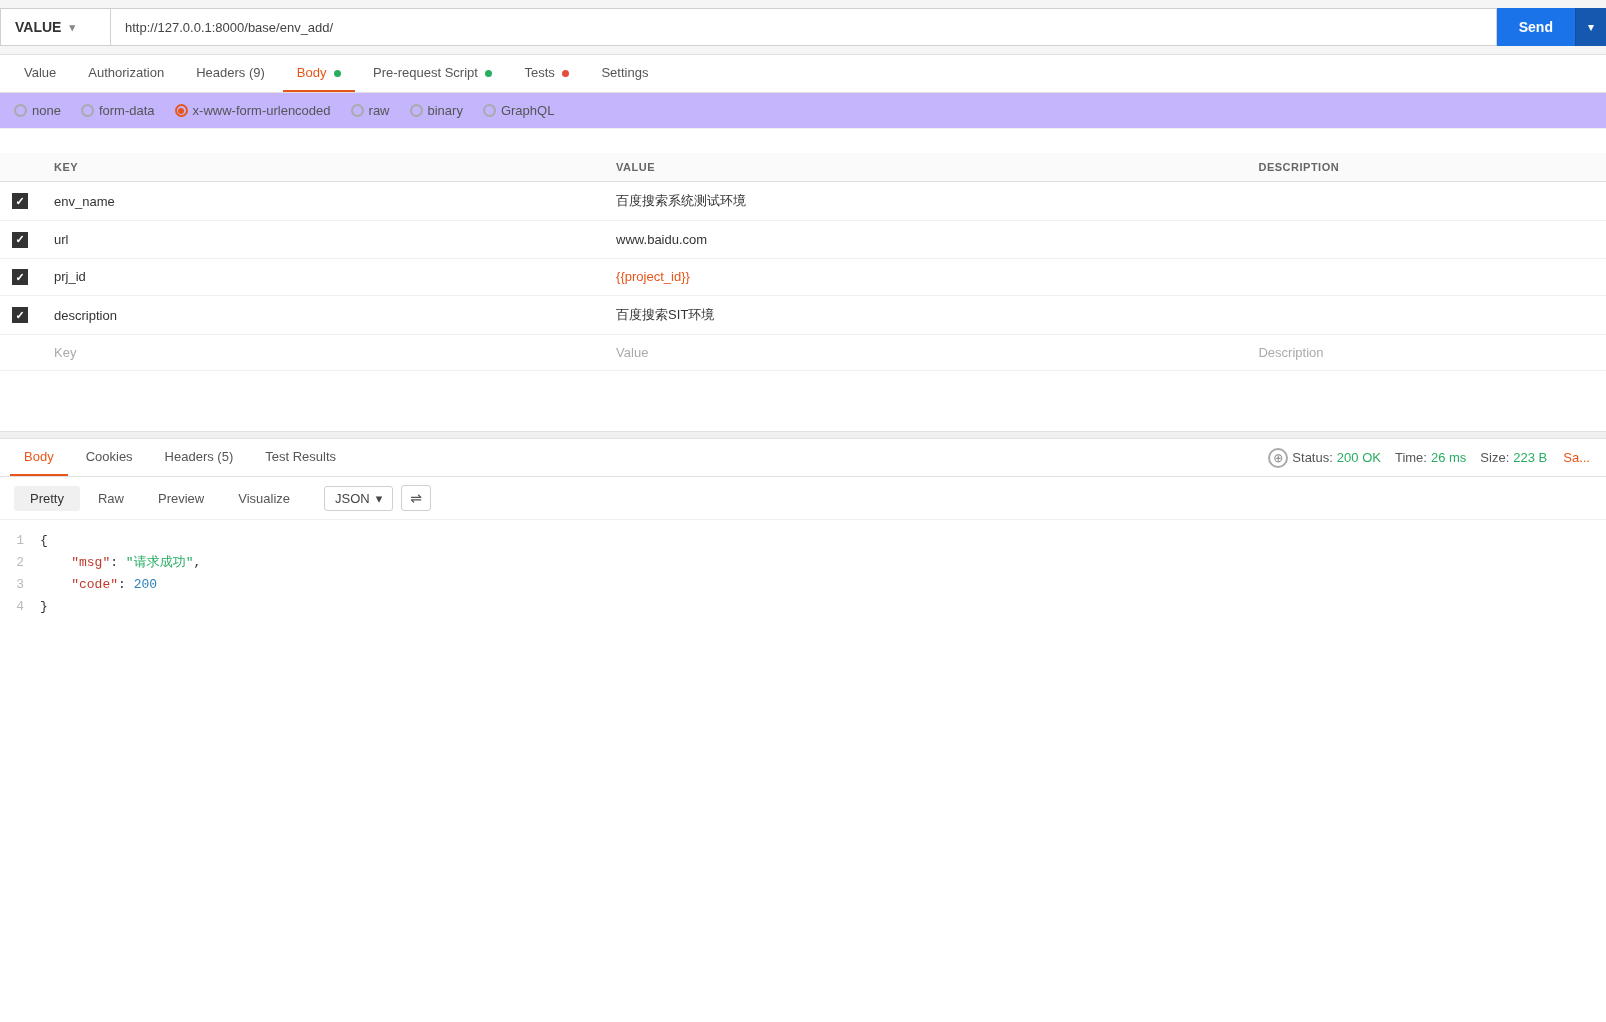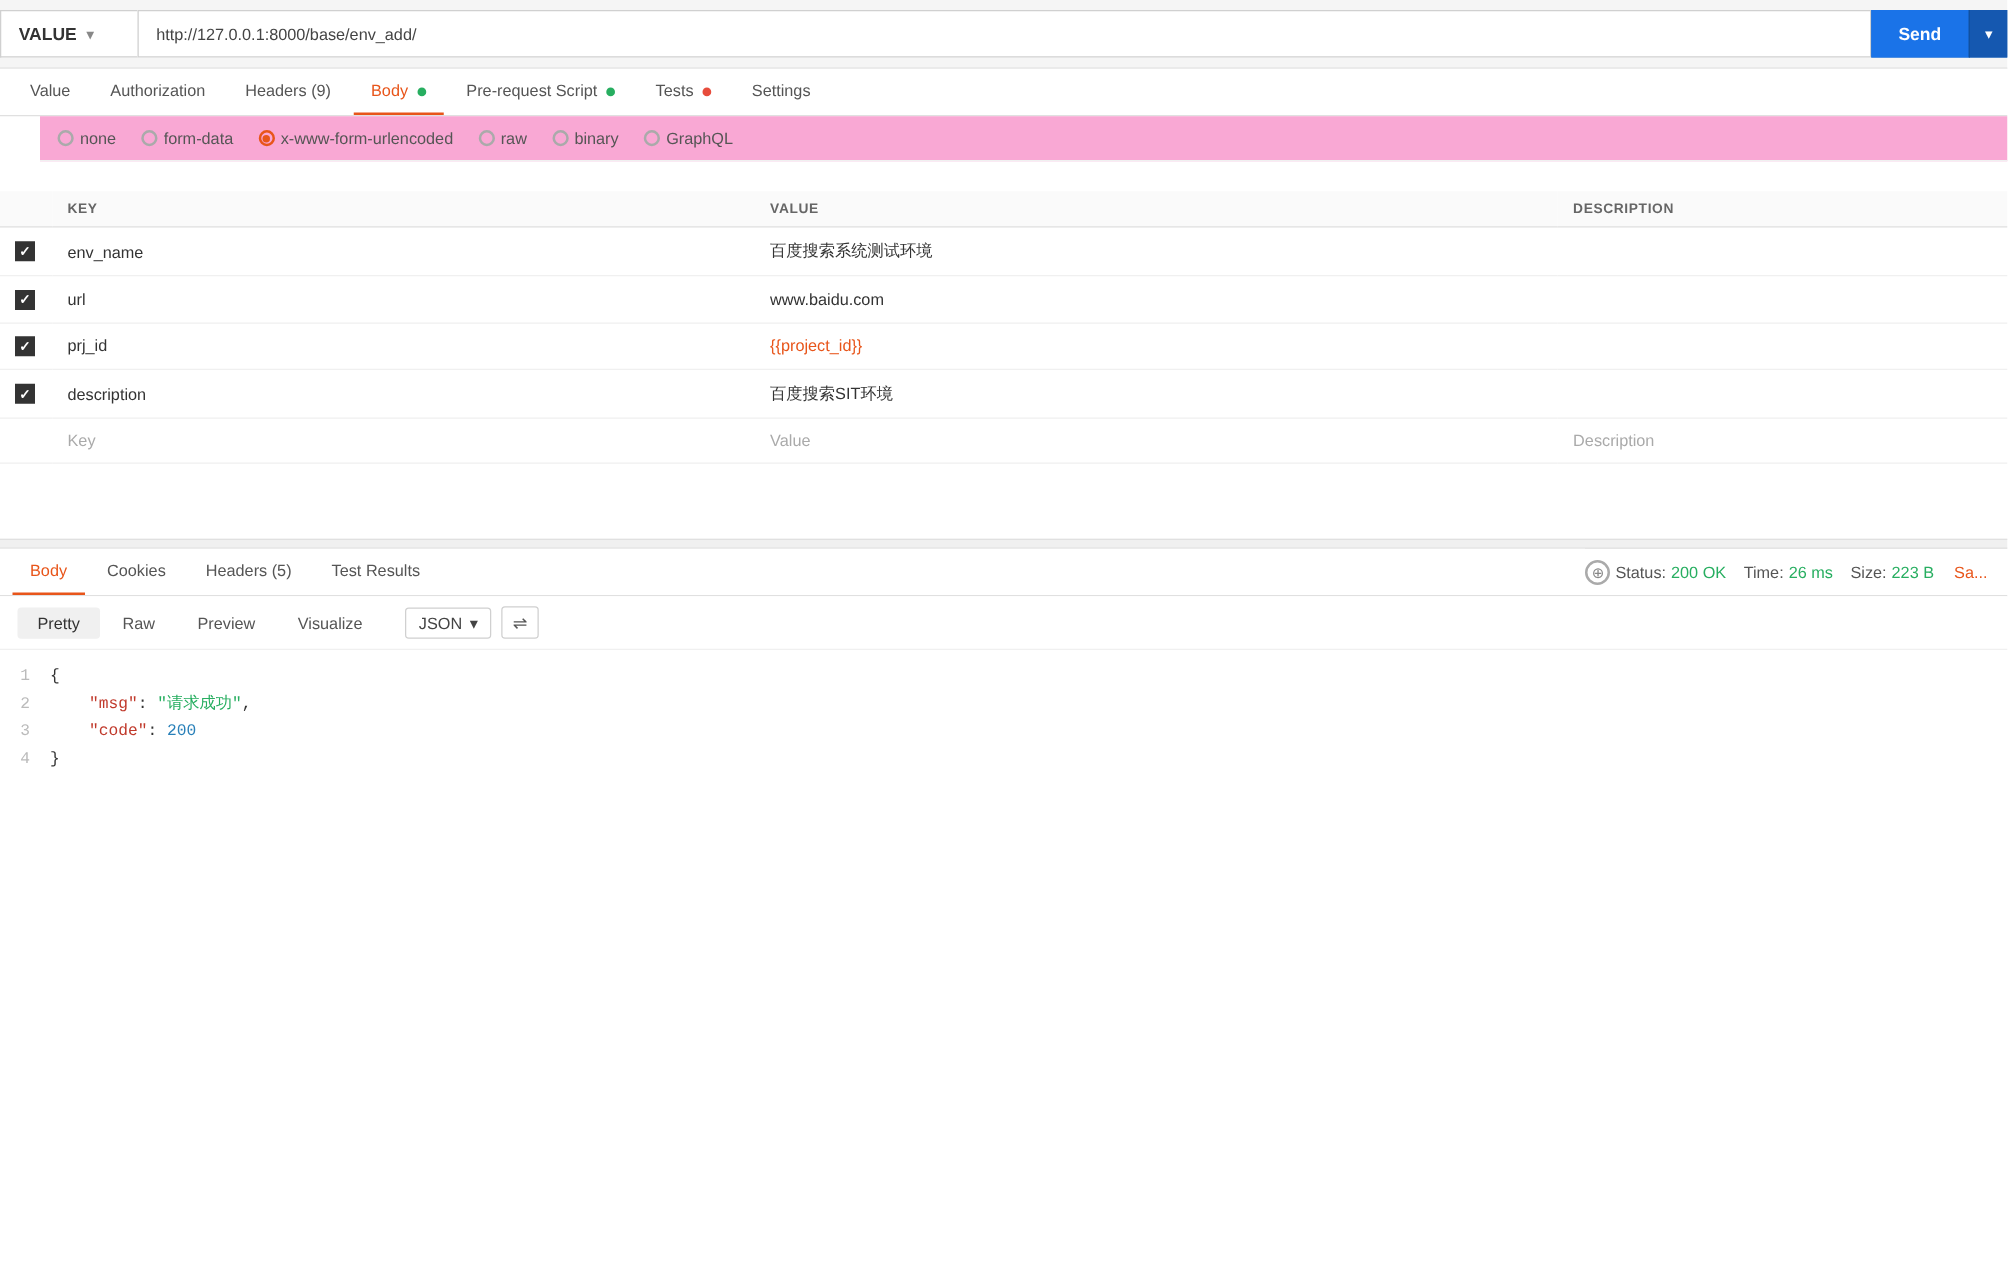--- a/index.html
+++ b/index.html
@@ -106,22 +106,21 @@
     .dot-green { background: #27ae60; }
     .dot-red { background: #e74c3c; }
 
     
     .body-type-bar {
       display: flex;
       align-items: center;
       padding: 10px 14px;
       gap: 20px;
       border-bottom: 1px solid #f0f0f0;
-      background: #f9a8d4;
-      margin-left: 32px;
+      background: #c4b5fd;
     }
     .radio-option {
       display: flex;
       align-items: center;
       gap: 5px;
       cursor: pointer;
       font-size: 13px;
       color: #555;
     }
     .radio-circle {

